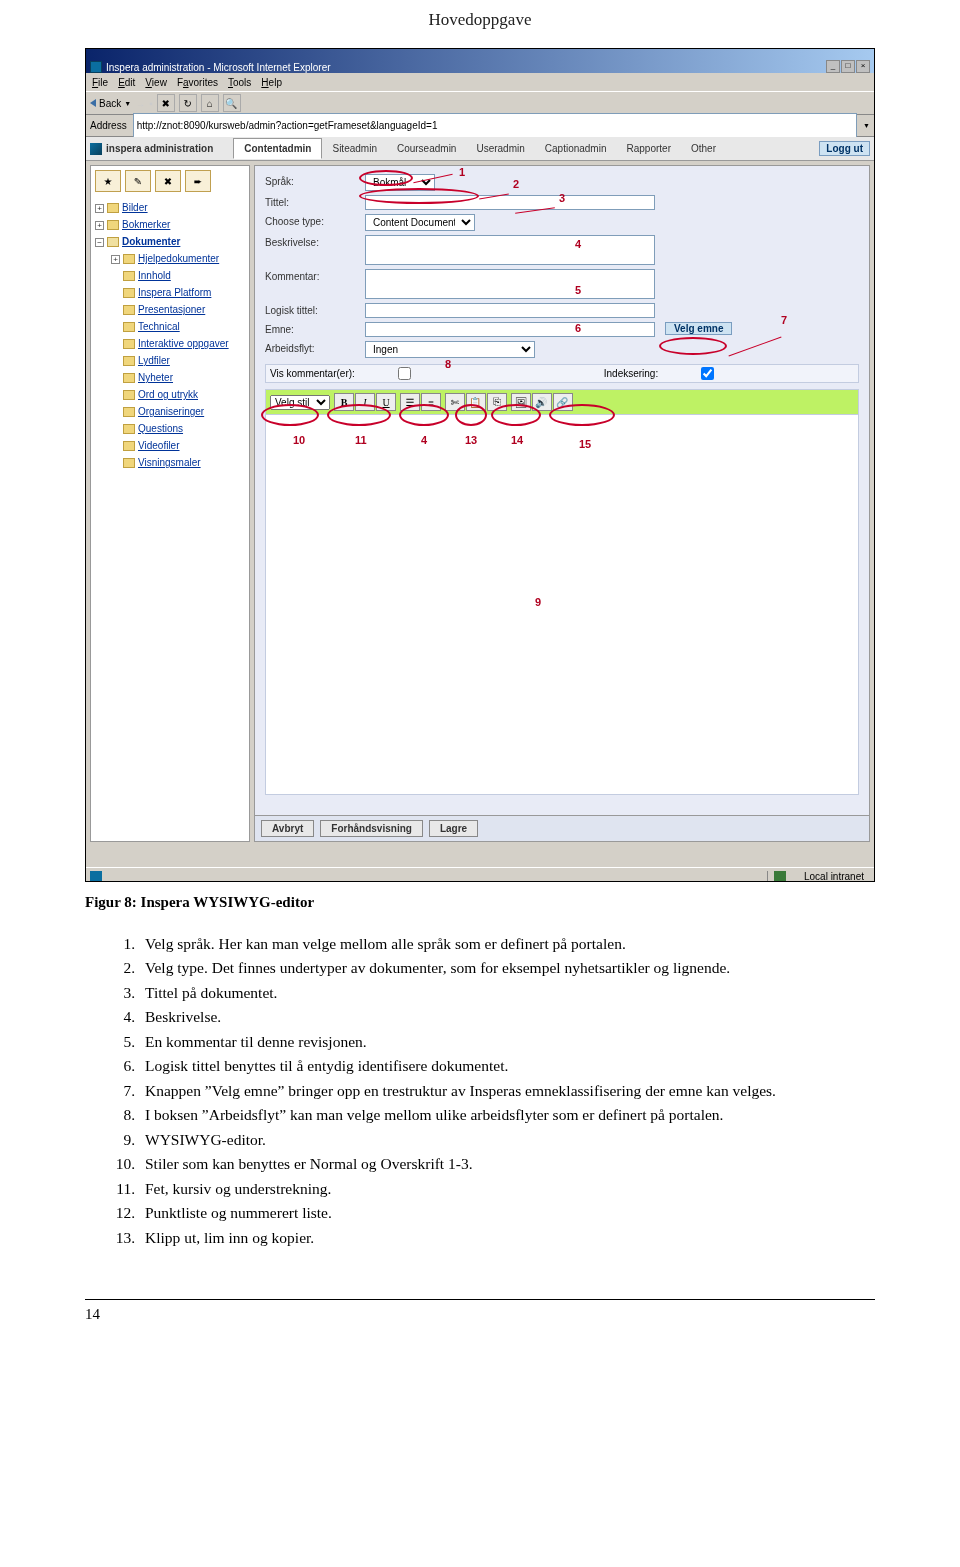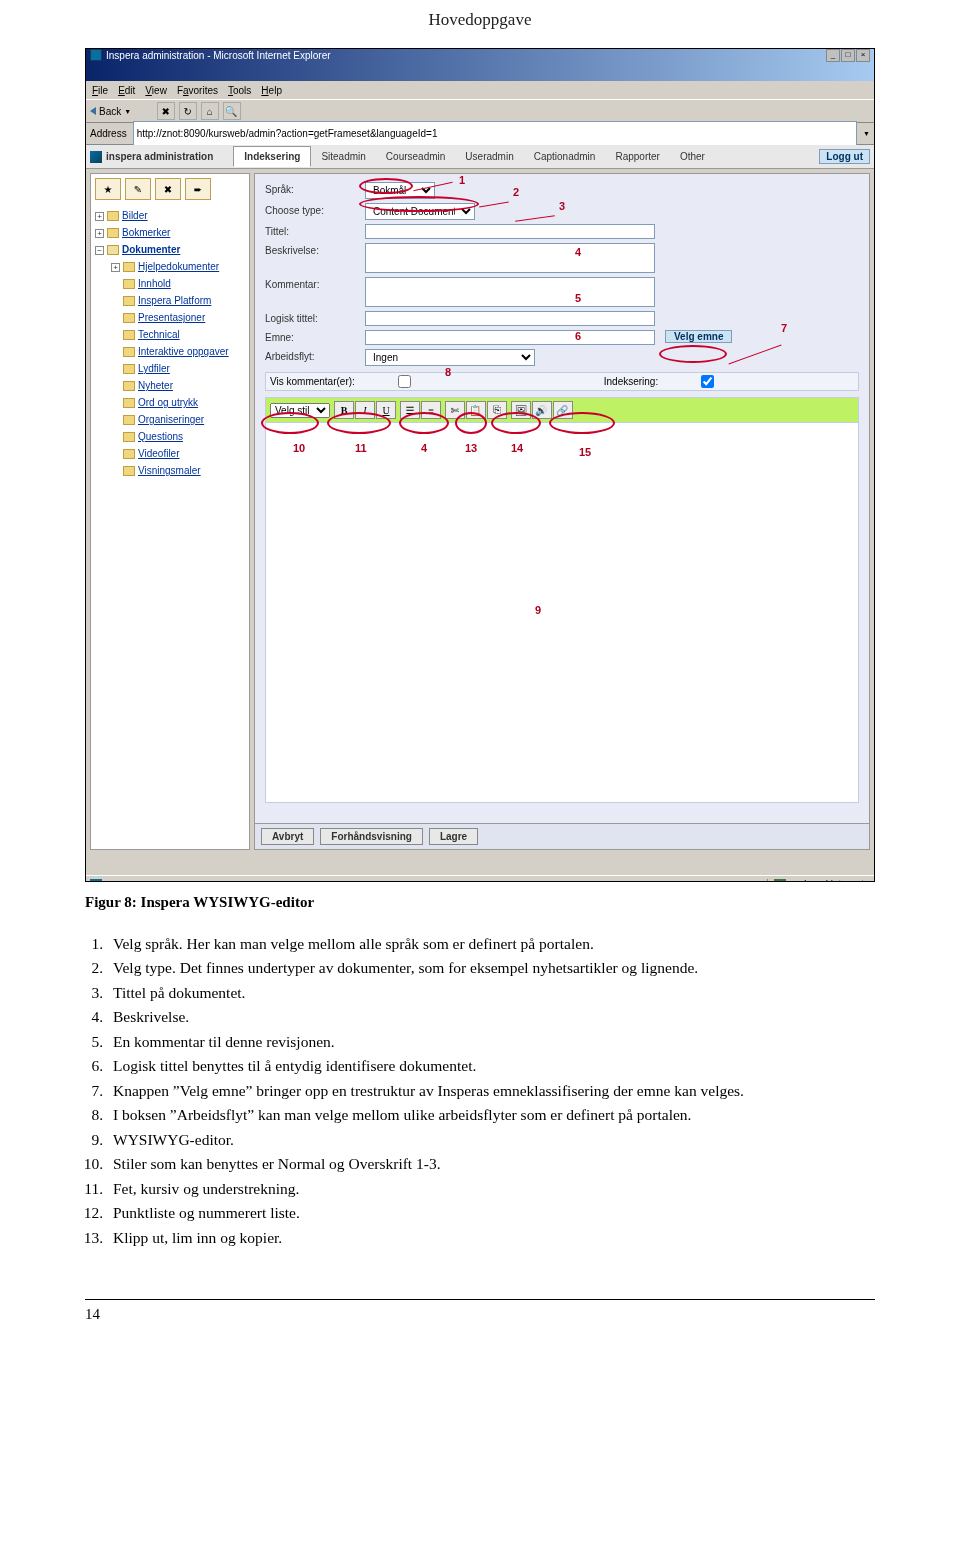--- a/index.html
+++ b/index.html
@@ -1,20 +1,20 @@
 <!DOCTYPE html>
 <html><head>
 <meta charset="utf-8">
 <style>
   * { box-sizing: border-box; margin: 0; padding: 0; }
   body { font-family: Georgia, "Times New Roman", serif; background: #fff; width: 960px; margin: 0 auto; font-size: 15px; color: #000; }
   .page { padding: 10px 85px 30px 85px; }
   .header-title { text-align: center; font-family: "Book Antiqua", Georgia, serif; font-size: 17px; margin-bottom: 18px; color: #222; }
   .screenshot { border: 1px solid #000; background: #d4d0c8; width: 100%; height: 834px; position: relative; font-family: Tahoma, sans-serif; font-size: 10px; overflow: hidden; }
-  .ie-title { background: linear-gradient(to right, #0a246a, #a6caf0); height: 32px; display: flex; align-items: flex-start; padding: 0 4px; color: #fff; }
+  .ie-title { background: linear-gradient(to right, #0a246a, #a6caf0); height: 24px; display: flex; align-items: flex-end; padding: 0 4px; color: #fff; }
   .ie-title .t-left { display:flex; align-items:center; gap:4px; flex:1;}
   .ie-title .ie-icon { width:12px; height:12px; background:#0a6ea0; border:1px solid #083f5c; }
   .ie-ctrl { display:flex; gap:1px; }
   .ie-ctrl div { width:14px; height:13px; background:#c0c0c0; border:1px solid #888; line-height:10px; text-align:center; color:#000; font-size:8px;}
   .ie-menu { height:18px; display:flex; align-items:center; padding:0 6px; gap:10px; background:#d4d0c8; }
   .ie-menu span u { text-decoration: underline; }
   .ie-toolbar { height:24px; display:flex; align-items:center; padding:0 4px; gap:4px; border-top:1px solid #fff; border-bottom:1px solid #888;}
   .ie-toolbar .back{display:flex;align-items:center;gap:3px;}
   .ie-toolbar .arrow{width:0;height:0;border-top:4px solid transparent;border-bottom:4px solid transparent;border-right:6px solid #3a6ea5;}
   .ie-toolbar .tb-btn{width:18px;height:18px;border:1px solid #aaa;display:flex;align-items:center;justify-content:center;}
@@ -57,21 +57,21 @@
   .form-footer { position:absolute; bottom:0; left:0; right:0; height:26px; background:#dfe4f0; border-top:1px solid #999; display:flex; align-items:center; padding:0 6px; gap:6px;}
   .form-footer .fbtn { background:#e8e8e8; border:1px solid #888; padding:2px 10px; font-size:10px; font-weight:bold; color:#333;}
   .anno { position:absolute; color:#b00020; font-weight:bold; font-size:11px; pointer-events:none;}
   .anno-oval { position:absolute; border:2px solid #c8002a; border-radius:50%; pointer-events:none;}
   .anno-line { position:absolute; background:#c8002a; height:1px; pointer-events:none;}
   .statusbar { height:18px; border-top:1px solid #fff; background:#d4d0c8; display:flex; align-items:center; padding:0 4px; font-size:10px;}
   .statusbar .flex{flex:1;}
   .statusbar .zone{display:flex;align-items:center;gap:18px;border-left:1px solid #888;padding:0 6px;}
   .statusbar .zone .zi{width:12px;height:12px;background:#3a7a3a;}
   .caption { font-family: "Book Antiqua", Georgia, serif; font-weight: bold; font-size: 15px; margin-top: 12px; margin-bottom: 22px; }
-  .list { margin-left: 22px; line-height: 1.45; font-size: 15.5px; font-family: Georgia, serif;}
+  .list { margin-left: 54px; line-height: 1.45; font-size: 15.5px; font-family: Georgia, serif;}
   .list li { margin-bottom: 2px; padding-left: 6px;}
   .page-footer-rule { border:none; border-top:1.5px solid #000; margin-top:50px; margin-bottom:6px;}
   .page-num { font-family: Georgia, serif; font-size:15px; }
 </style>
 </head>
 <body>
 
 <div class="page">
   <div class="header-title">Hovedoppgave</div>
 
@@ -116,21 +116,21 @@
       <span>Address</span>
       <input type="text" value="http://znot:8090/kursweb/admin?action=getFrameset&amp;languageId=1" style="">
       <span style="font-size:7px;">▼</span>
     </div>
 
     <div class="content-area">
 
       <div class="nav-tabs">
         <div class="logo-box"></div>
         <span class="brand">inspera administration</span>
-        <span class="tab active">Indeksering</span>
+        <span class="tab active">Contentadmin</span>
         <span class="tab">Siteadmin</span>
         <span class="tab">Courseadmin</span>
         <span class="tab">Useradmin</span>
         <span class="tab">Captionadmin</span>
         <span class="tab">Rapporter</span>
         <span class="tab">Other</span>
         <span class="spacer"></span>
         <span class="logout">Logg ut</span>
       </div>
 
@@ -229,26 +229,26 @@
           </div>
         </div>
 
         <div class="form-area">
           <div class="form-inner">
             <div class="frow">
                 <label>Språk:</label>
                 <select style="width:70px;"><option>Bokmål</option></select>
               </div>
             <div class="frow">
+                <label>Tittel:</label>
+                <input type="text" style="width: 290px;">
+              </div>
+            <div class="frow">
                 <label>Choose type:</label>
                 <select style="width:110px;"><option>Content Document</option></select>
-              </div>
-            <div class="frow">
-                <label>Tittel:</label>
-                <input type="text" style="width: 290px;">
               </div>
             <div class="frow">
                 <label>Beskrivelse:</label>
                 <textarea style=""></textarea>
               </div>
             <div class="frow">
                 <label>Kommentar:</label>
                 <textarea style=""></textarea>
               </div>
             <div class="frow">

